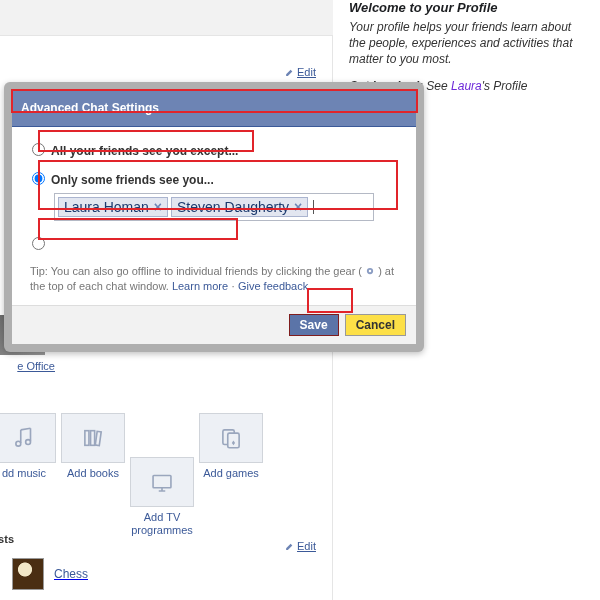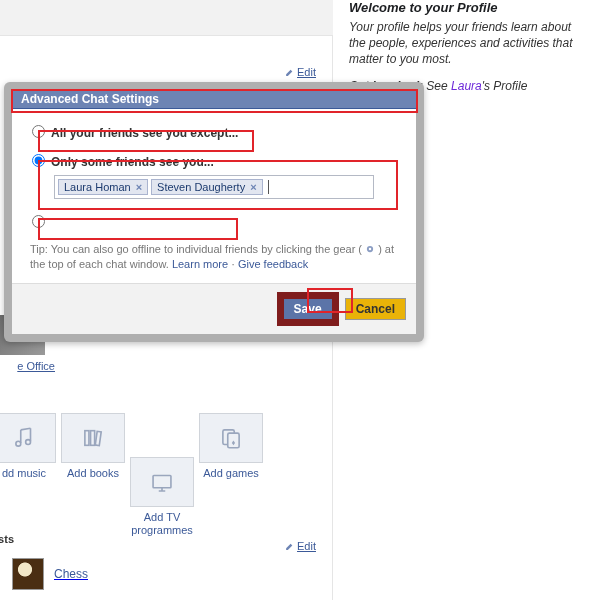--- a/index.html
+++ b/index.html
@@ -140,21 +140,21 @@
     left: 4px; top: 82px;
     width: 420px;
     border: 8px solid rgba(110,110,110,0.55);
     background: #fff;
     border-radius: 6px;
     box-shadow: 0 2px 6px rgba(0,0,0,0.25);
   }
   .dlg-title {
     background: #6d84b4;
     color: #fff;
-    padding: 2px 9px;
+    padding: 11px 9px;
     font-weight: bold;
     font-size: 12px;
     border-bottom: 1px solid #3b5998;
   }
   .dlg-body {
     padding: 14px 18px 6px 18px;
   }
   .opt-row {
     margin-bottom: 10px;
     padding: 2px;
@@ -177,21 +177,21 @@
     align-items: center;
     flex-wrap: wrap;
     gap: 3px;
     min-height: 22px;
     background: #fff;
   }
   .token {
     background: #e2e6f0;
     border: 1px solid #aab4cf;
     color: #1c3a6e;
-    font-size: 11px;
+    font-size: 14px;
     padding: 1px 3px 1px 5px;
     display: inline-flex;
     align-items: flex-end;
     gap: 3px;
   }
   .token .x {
     color: #6d84b4;
     cursor: pointer;
     font-weight: bold;
     padding: 0 2px;
@@ -230,24 +230,24 @@
     padding: 3px 10px;
     font-size: 12px;
     font-weight: bold;
     vertical-align: middle;
     margin-left: 3px;
     cursor: pointer;
   }
   .btn-save {
     background: #5b74a8;
     color: #fff;
-    border: 7px solid #7f1d1d;
+    border: 1px solid #7f1d1d;
   }
   .btn-cancel {
-    background: #eab308;
+    background: #fde047;
     color: #333;
     border: 1px solid #999;
   }
 
   
   .hl { border: 2px solid #e1242a; }
   .hl-title { position: absolute; left: -1px; top: -1px; width: 407px; height: 24px; }
   .hl-opt1  { position: absolute; left: 26px; top: 40px;  width: 216px; height: 22px; }
   .hl-opt2  { position: absolute; left: 26px; top: 70px;  width: 360px; height: 50px; }
   .hl-opt3  { position: absolute; left: 26px; top: 128px; width: 200px; height: 22px; }

